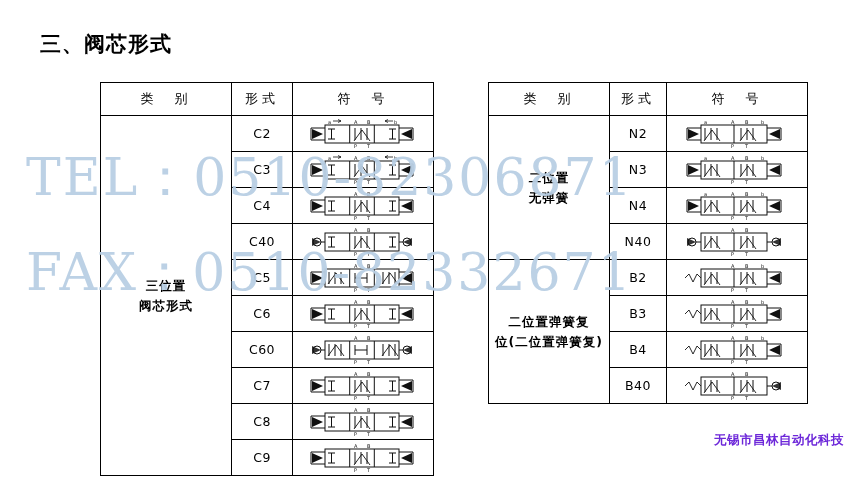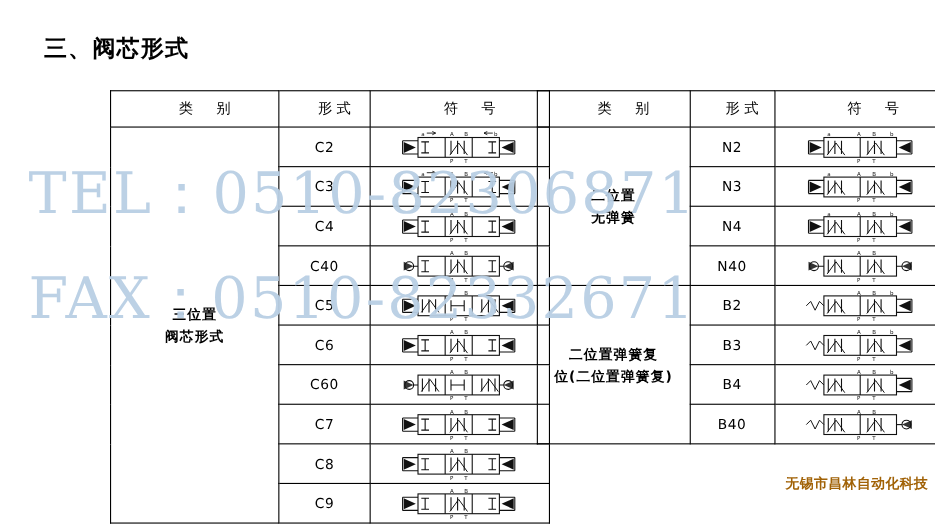--- a/index.html
+++ b/index.html
@@ -61,21 +61,20 @@
     vertical-align: middle;
     font-size: 12.5px;
     color: #000;
     background: transparent;
   }
   .tbl th {
     font-weight: normal;
     height: 32px;
     font-size: 13px;
     letter-spacing: 4px;
-    padding-left: 22px;
   }
   #table-left { left: 84px; top: 82px; }
   #table-right { left: 472px; top: 82px; }
 
   .col-cat { width: 130px; }
   .col-form { width: 60px; }
   .col-sym { width: 140px; }
 
   .col-cat-r { width: 120px; }
   .col-form-r { width: 56px; }
@@ -86,21 +85,21 @@
   .form-cell { font-size: 13px; letter-spacing: 0.5px; }
   .sym-cell { padding: 2px 3px; }
   .sym-cell svg { display: block; margin: 0 auto; }
 
   .footer {
     position: absolute;
     right: 22px;
     bottom: 12px;
     font-size: 12.5px;
     font-weight: bold;
-    color: #a16207;
+    color: #6d28d9;
     letter-spacing: 0.5px;
     z-index: 6;
   }
 </style>
 </head>
 <body>
 
 <div class="page">
 
   <div class="page-title">三、阀芯形式</div>

